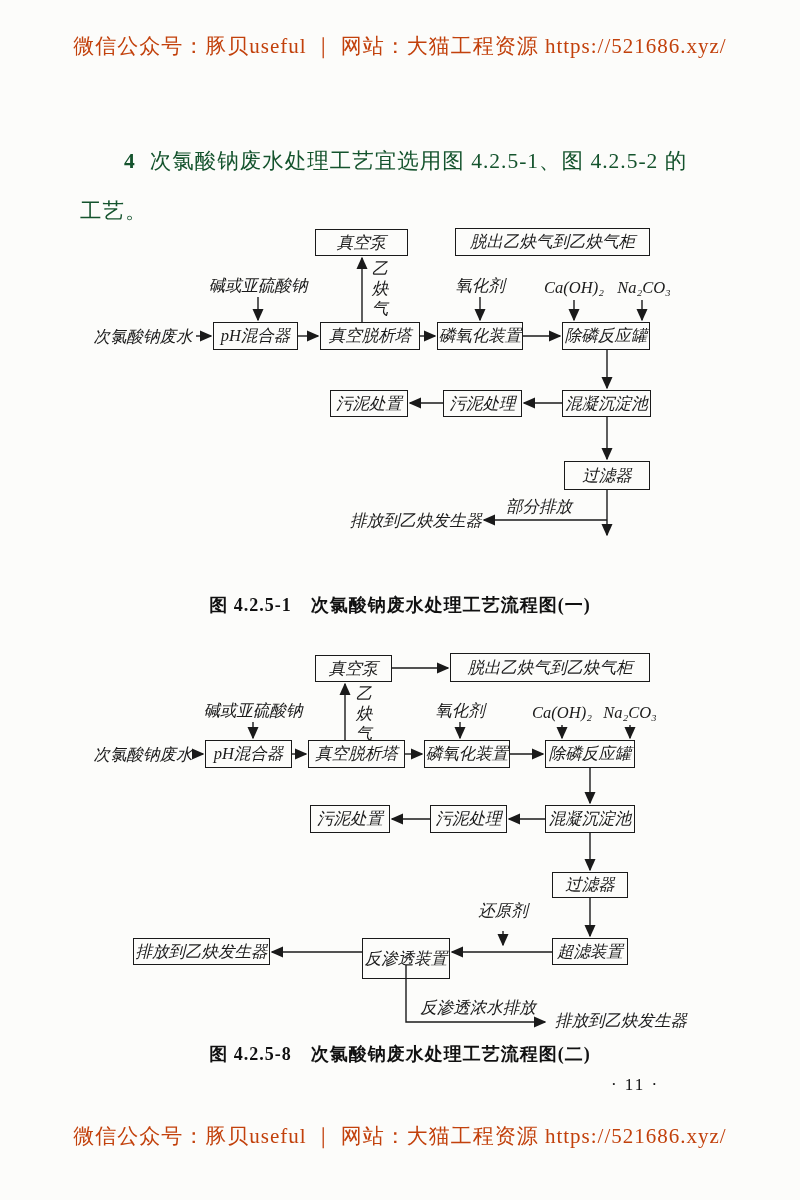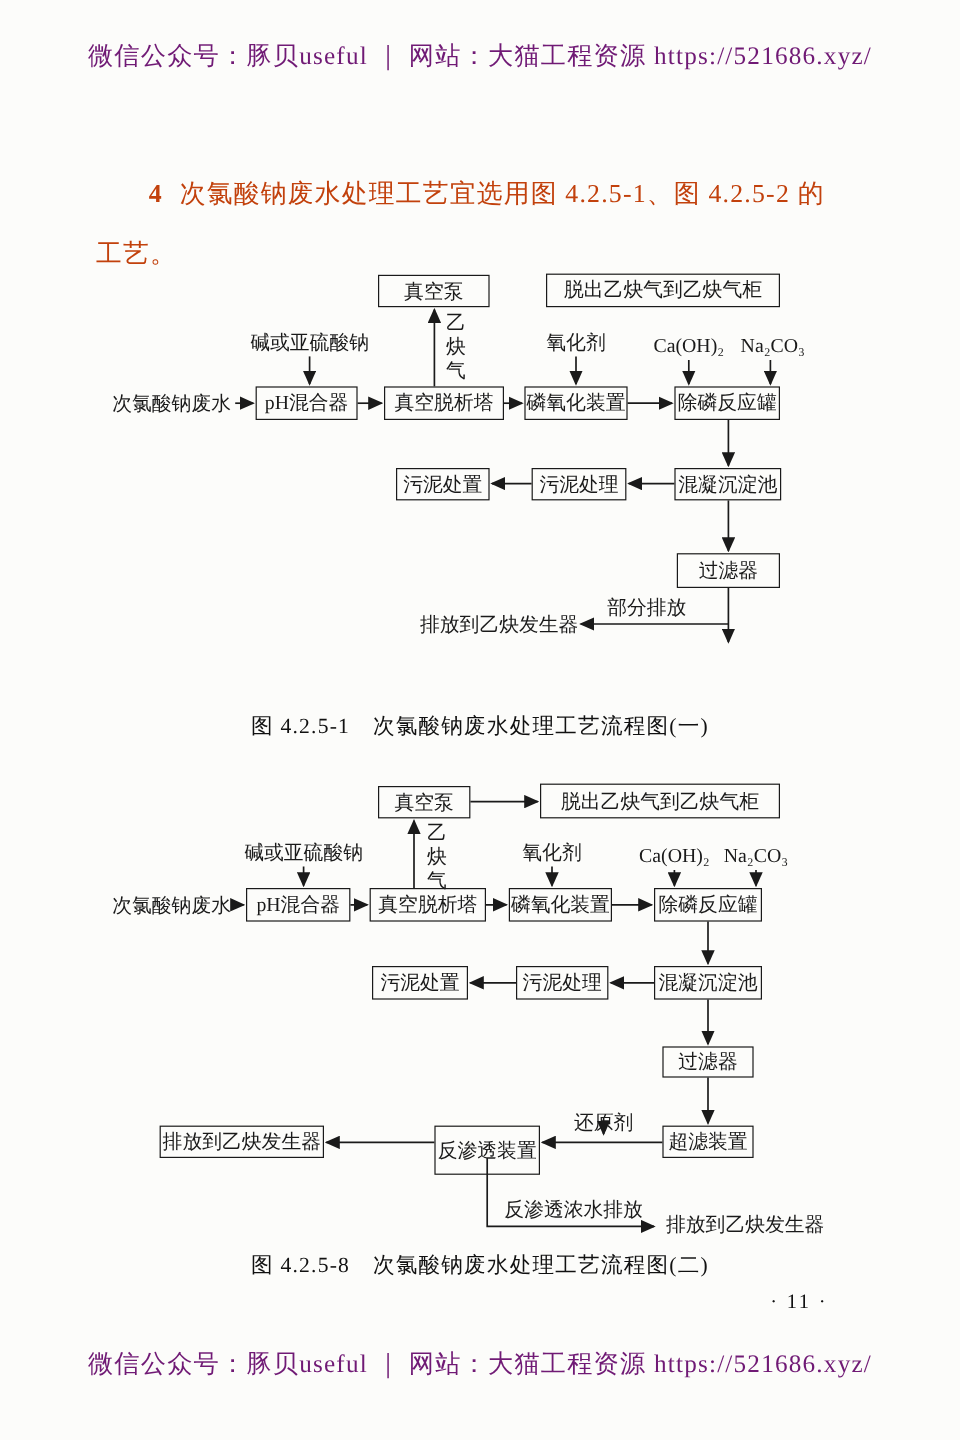--- a/index.html
+++ b/index.html
@@ -3,42 +3,42 @@
 <meta charset="utf-8">
 <style>
   html,body{margin:0;padding:0;}
   body{
     width:800px;height:1200px;position:relative;overflow:hidden;
     background:#fcfcfa;color:#1a1a1a;
     font-family:"Liberation Serif","DejaVu Serif",serif;
   }
   .wm{
     position:absolute;left:0;width:100%;text-align:center;
-    font-size:21px;color:#701a75;letter-spacing:1px;white-space:nowrap;
+    font-size:21px;color:#c2410c;letter-spacing:1px;white-space:nowrap;
   }
-  .clause-line{position:absolute;font-size:21.5px;letter-spacing:1px;color:#c2410c;}
+  .clause-line{position:absolute;font-size:21.5px;letter-spacing:1px;color:#14532d;}
   .clause-num{font-weight:bold;margin-right:14px;}
-  .chart{position:absolute;}
+  .chart{position:absolute;font-style:italic;}
   .arrows{position:absolute;left:0;top:0;}
   .fbox{
     position:absolute;border:1.6px solid #1a1a1a;box-sizing:border-box;
     display:flex;align-items:center;justify-content:center;
     font-size:16.5px;line-height:1.3;text-align:center;white-space:pre-line;
     background:transparent;
   }
   .lbl{
     position:absolute;font-size:16.5px;line-height:1.2;text-align:center;
     white-space:pre-line;color:#1a1a1a;
   }
   .caption{
     position:absolute;left:0;width:100%;text-align:center;
-    font-size:18px;font-weight:normal;letter-spacing:1px;color:#111;
+    font-size:18px;font-weight:bold;letter-spacing:1px;color:#111;
   }
   .pagenum{
-    position:absolute;font-size:17px;letter-spacing:2px;color:#111;text-align:right;
+    position:absolute;font-size:17px;letter-spacing:2px;color:#111;text-align:center;
   }
 </style>
 </head>
 <body>
 
 <div class="wm" style="top:32px;">微信公众号：豚贝useful ｜ 网站：大猫工程资源 https://521686.xyz/</div>
 
 <div class="clause-line" style="left:124px;top:146px;">
   <span class="clause-num">4</span><span>次氯酸钠废水处理工艺宜选用图 4.2.5-1、图 4.2.5-2 的</span>
 </div>
@@ -146,21 +146,21 @@
   <div class="fbox" style="left:228px;top:92px;width:97px;height:28px;">真空脱析塔</div>
   <div class="fbox" style="left:344px;top:92px;width:86px;height:28px;">磷氧化装置</div>
   <div class="fbox" style="left:465px;top:92px;width:90px;height:28px;">除磷反应罐</div>
 
   <div class="fbox" style="left:230px;top:157px;width:80px;height:28px;">污泥处置</div>
   <div class="fbox" style="left:350px;top:157px;width:77px;height:28px;">污泥处理</div>
   <div class="fbox" style="left:465px;top:157px;width:90px;height:28px;">混凝沉淀池</div>
 
   <div class="fbox" style="left:472px;top:224px;width:76px;height:26px;">过滤器</div>
 
-  <div class="lbl" style="left:373px;top:278px;width:100px;text-align:center;">还原剂</div>
+  <div class="lbl" style="left:373px;top:253px;width:100px;text-align:center;">还原剂</div>
 
   <div class="fbox" style="left:53px;top:290px;width:137px;height:27px;">排放到乙炔发生器</div>
   <div class="fbox" style="left:282px;top:290px;width:88px;height:41px;">反渗透装置</div>
   <div class="fbox" style="left:472px;top:290px;width:76px;height:27px;">超滤装置</div>
 
   <div class="lbl" style="left:338px;top:350px;width:120px;">反渗透浓水排放</div>
   <div class="lbl" style="left:471px;top:363px;width:140px;">排放到乙炔发生器</div>
 </div>
 
 <div class="caption" style="top:1042px;">图 4.2.5-8　次氯酸钠废水处理工艺流程图(二)</div>

